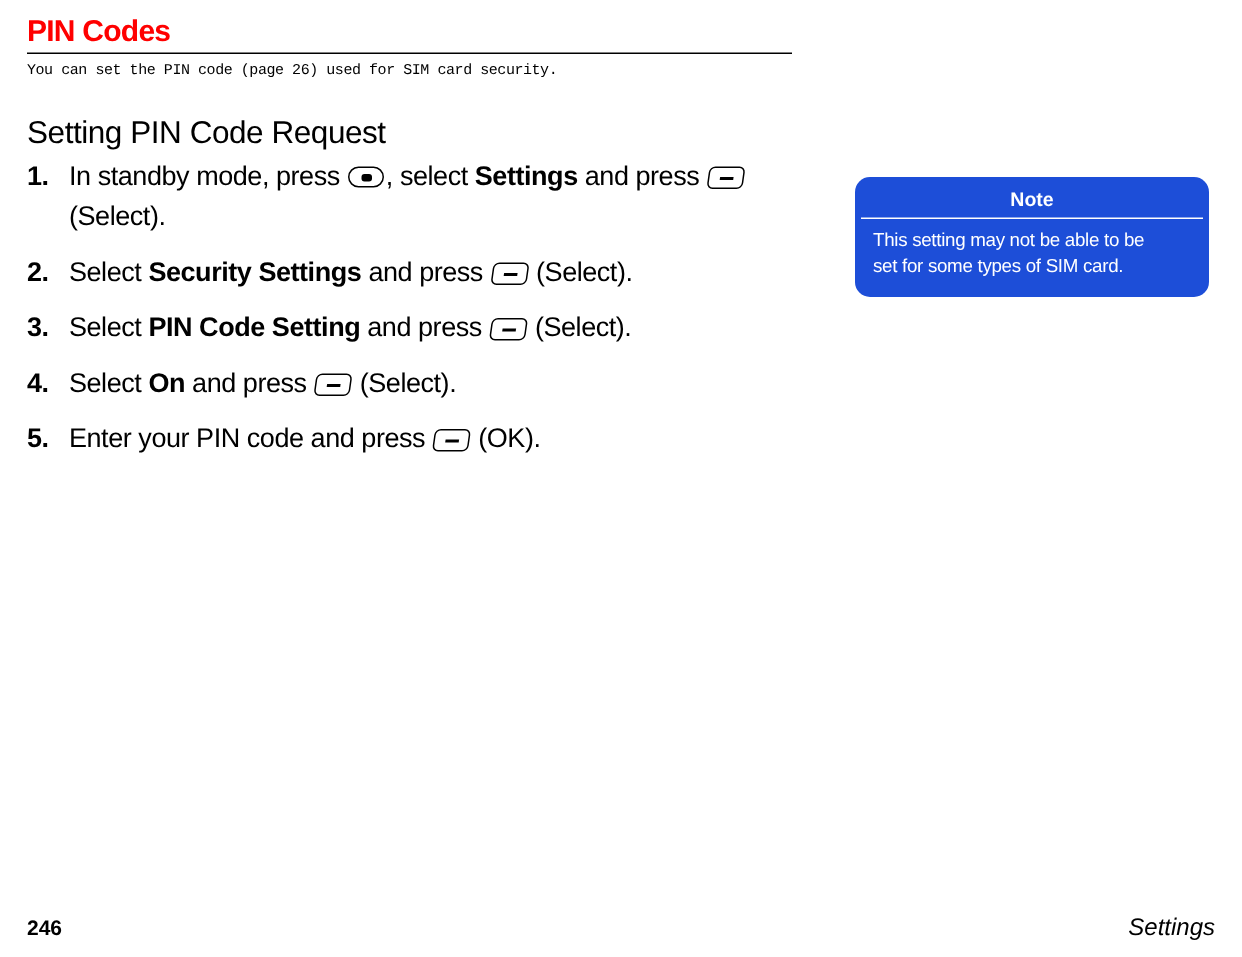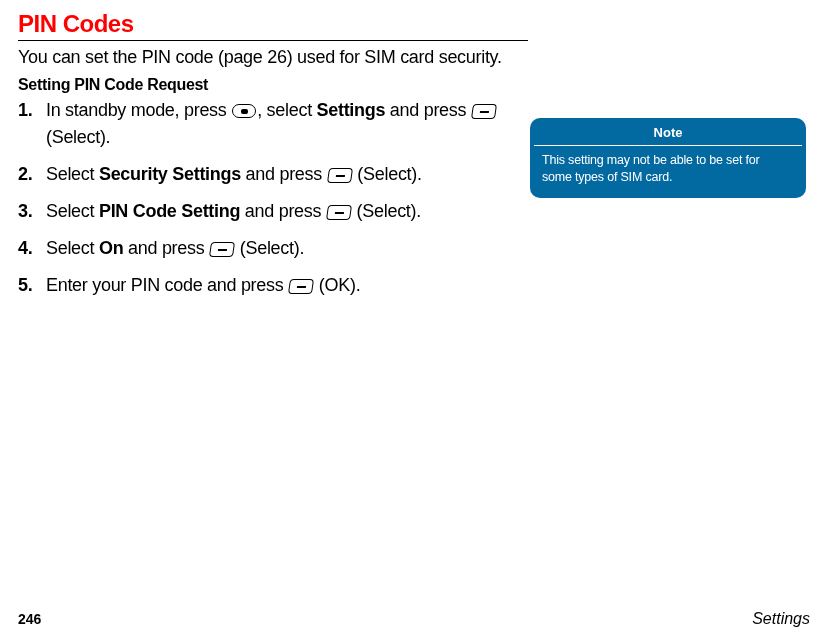--- a/index.html
+++ b/index.html
@@ -18,39 +18,40 @@
     .page {
       padding: 10px 18px 0 18px;
       position: relative;
       height: 100%;
     }
     .main-col {
       width: 510px;
     }
     .section-title {
       color: #ff0000;
-      font-size: 24px;
+      font-size: 20px;
       font-weight: bold;
       letter-spacing: -0.5px;
       padding-bottom: 2px;
     }
     .section-rule {
       border: none;
       border-top: 1.5px solid #000;
       margin-bottom: 6px;
     }
     .intro-text {
-      font-size: 18px;
+      font-size: 10px;
       font-stretch: condensed;
       letter-spacing: -0.3px;
-      margin-bottom: 8px;
+      margin-bottom: 24px;
+      font-family: Liberation Mono, monospace;
     }
     .sub-title {
-      font-size: 16px;
-      font-weight: bold;
+      font-size: 21px;
+      font-weight: normal;
       letter-spacing: -0.3px;
       margin-bottom: 3px;
     }
     .sub-desc {
       font-size: 13px;
       letter-spacing: -0.3px;
       line-height: 1.35;
       margin-bottom: 8px;
     }
     ol.steps {
@@ -113,22 +114,22 @@
       width: 9px;
       height: 1.6px;
       background: #000;
       top: 6px;
       left: 6.5px;
     }
     .note-box {
       position: absolute;
       top: 118px;
       right: 22px;
-      width: 276px;
-      background: #0369a1;
+      width: 236px;
+      background: #1d4ed8;
       border-radius: 10px;
       color: #fff;
       padding-bottom: 10px;
       overflow: hidden;
     }
     .note-header {
       text-align: center;
       font-size: 13px;
       font-weight: bold;
       padding: 7px 0 5px 0;

